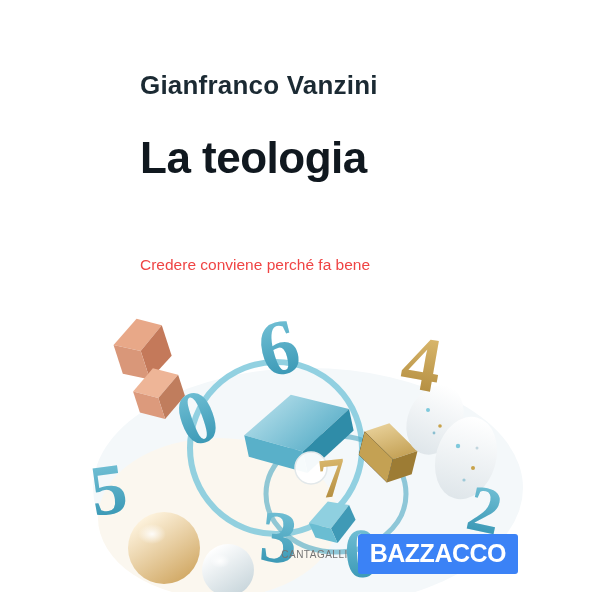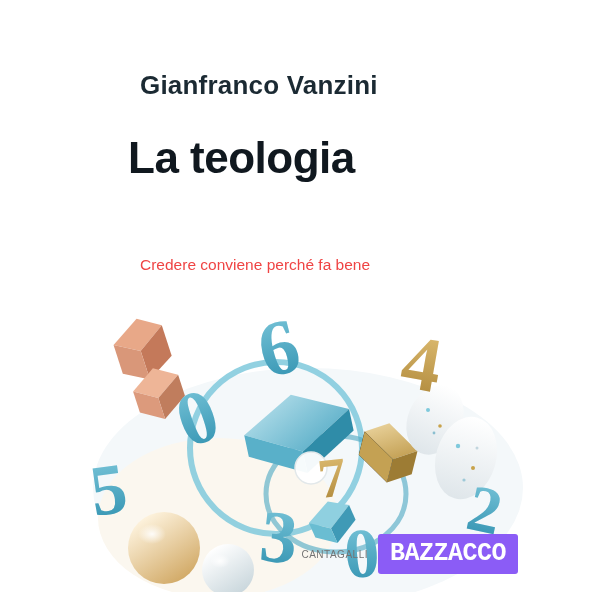--- a/index.html
+++ b/index.html
@@ -31,21 +31,21 @@
     position: absolute;
     left: 72px;
     top: 62px;
     font-size: 26px;
     font-weight: bold;
     color: #1b2a33;
     letter-spacing: 0.2px;
   }
   .title {
     position: absolute;
-    left: 60px;
+    left: 72px;
     top: 125px;
     width: 380px;
     font-size: 44px;
     line-height: 50px;
     font-weight: bold;
     color: #10181f;
     letter-spacing: -0.5px;
   }
   .subtitle {
     position: absolute;
@@ -74,28 +74,27 @@
     align-items: center;
     gap: 10px;
   }
   .logo-cantagalli {
     font-family: Liberation Sans, sans-serif;
     font-size: 10px;
     letter-spacing: 0.5px;
     color: #737373;
   }
   .logo-bazzacco {
-    background: #8b5cf6;
+    background: #3b82f6;
     color: #ffffff;
     font-weight: bold;
     font-size: 25px;
     letter-spacing: -0.5px;
     padding: 5px 12px 6px 12px;
     border-radius: 3px;
-    font-family: Liberation Mono, monospace;
   }
 </style>
 </head>
 <body>
 
 <div id="cover">
   <div class="book">
 
     <div class="author">Gianfranco Vanzini</div>
 

